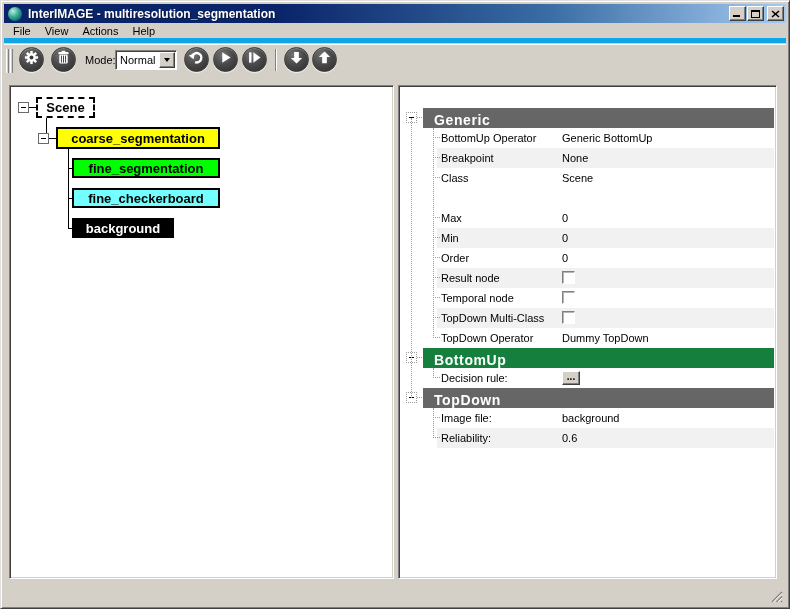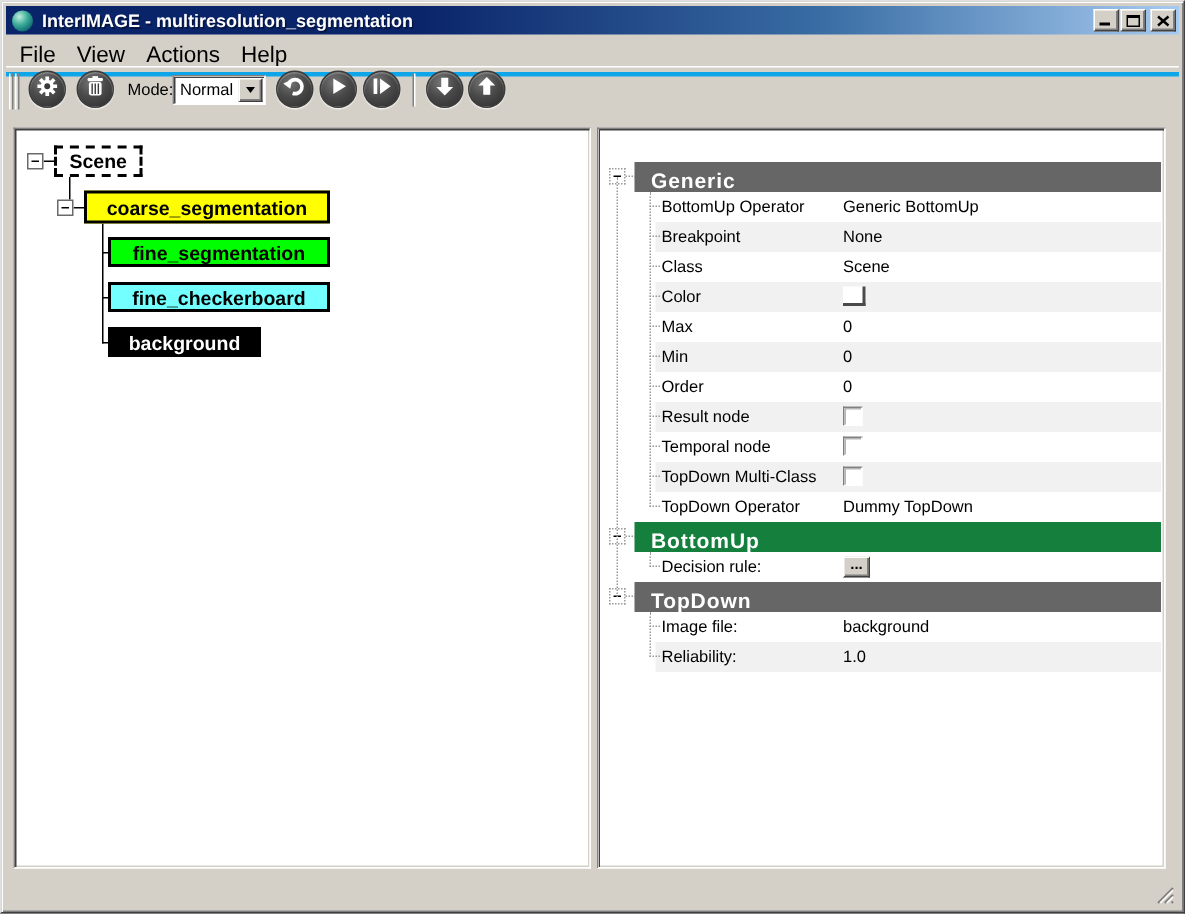--- a/index.html
+++ b/index.html
@@ -20,23 +20,23 @@
   .winbtns { position:absolute; right:2px; top:2px; display:flex; }
   .winbtn { width:17px; height:15px; background:#d4d0c8; margin-left:1px;
     border:1px solid; border-color:#fff #404040 #404040 #fff;
     box-shadow: inset -1px -1px 0 #808080; position:relative; }
   .winbtn.close { margin-left:3px; }
   .glyph-min { position:absolute; left:3px; bottom:3px; width:7px; height:2px; background:#000; }
   .glyph-max { position:absolute; left:3px; top:3px; width:9px; height:8px; border:1px solid #000; border-top-width:2px; }
   .glyph-close svg { position:absolute; left:3px; top:3px; }
 
   
-  .menubar { position:absolute; left:3px; top:23px; right:3px; height:27px;
-    display:flex; align-items:center; padding-left:9px; font-size:15px; color:#000;
-    border-bottom:3px solid #0ea5e9; }
+  .menubar { position:absolute; left:3px; top:23px; right:3px; height:19px;
+    display:flex; align-items:center; padding-left:9px; font-size:11px; color:#000;
+    border-bottom:5px solid #0ea5e9; }
   .menu-item { margin-right:14px; cursor:default; }
 
   
   .toolbar { position:absolute; left:3px; top:43px; right:3px; height:37px; border-top:1px solid #fff; }
   .grip-line { position:absolute; top:4px; width:3px; height:24px;
     border-left:1px solid #fff; border-right:1px solid #808080; }
   .circle-btn { position:absolute; top:2px; width:25px; height:25px; border-radius:50%;
     background:radial-gradient(circle at 38% 30%, #757575 0%, #4a4a4a 45%, #2b2b2b 100%);
     border:1px solid #3c3c3c; box-shadow:0 1px 1px rgba(255,255,255,.7), inset 0 1px 1px rgba(255,255,255,.3);
     display:flex; align-items:center; justify-content:center; }
@@ -236,26 +236,20 @@
           <div class="dotted-h" style="left: 32px; width: 7px; top: 9px;"></div>
           <div class="prop-name">Breakpoint</div>
           <div class="prop-value">None</div>
         </div>
         <div class="trow" style="top: 60px;">
           <div class="stripe"></div>
           <div class="dotted-h" style="left: 32px; width: 7px; top: 9px;"></div>
           <div class="prop-name">Class</div>
           <div class="prop-value">Scene</div>
         </div>
-        <div class="trow" style="top: 80px;">
-          <div class="stripe" style="background: rgb(241, 241, 241);"></div>
-          <div class="dotted-h" style="left: 32px; width: 7px; top: 9px;"></div>
-          <div class="prop-name">Color</div>
-          <div class="swatch" style="background: rgb(255, 255, 255);"></div>
-        </div>
         <div class="trow" style="top: 100px;">
           <div class="stripe"></div>
           <div class="dotted-h" style="left: 32px; width: 7px; top: 9px;"></div>
           <div class="prop-name">Max</div>
           <div class="prop-value">0</div>
         </div>
         <div class="trow" style="top: 120px;">
           <div class="stripe" style="background: rgb(241, 241, 241);"></div>
           <div class="dotted-h" style="left: 32px; width: 7px; top: 9px;"></div>
           <div class="prop-name">Min</div>
@@ -316,21 +310,21 @@
         <div class="trow" style="top: 300px;">
           <div class="stripe"></div>
           <div class="dotted-h" style="left: 32px; width: 7px; top: 9px;"></div>
           <div class="prop-name">Image file:</div>
           <div class="prop-value">background</div>
         </div>
         <div class="trow" style="top: 320px;">
           <div class="stripe" style="background: rgb(241, 241, 241);"></div>
           <div class="dotted-h" style="left: 32px; width: 7px; top: 9px;"></div>
           <div class="prop-name">Reliability:</div>
-          <div class="prop-value">1.0</div>
+          <div class="prop-value">0.6</div>
         </div>
         <div class="dotted-v" style="left: 10px; top: 10px; height: 280px;"></div>
       </div>
   </div>
 
   <div class="statusbar">
     <svg class="resize-grip" viewBox="0 0 14 14">
       <line x1="13" y1="3" x2="3" y2="13" stroke="#808080" stroke-width="1.4"></line>
       <line x1="13" y1="4.4" x2="4.4" y2="13" stroke="#fff" stroke-width="1"></line>
       <line x1="13" y1="7.5" x2="7.5" y2="13" stroke="#808080" stroke-width="1.4"></line>

